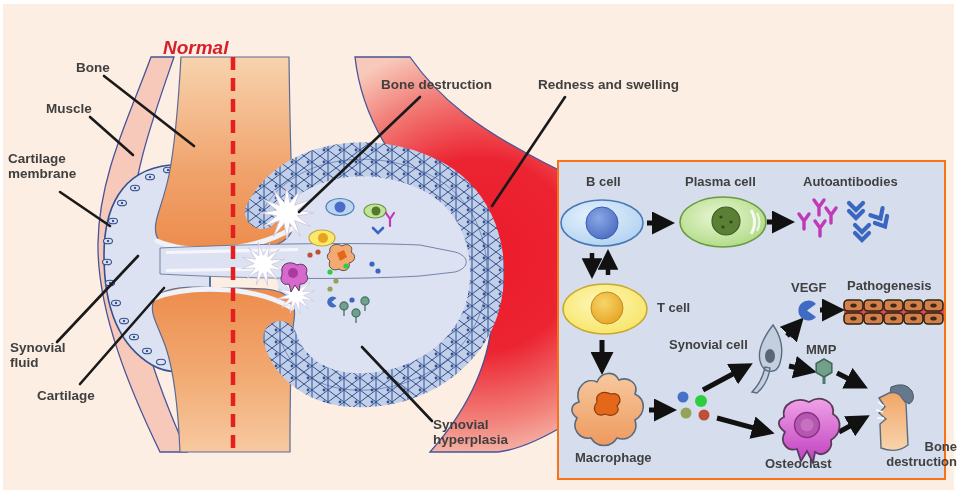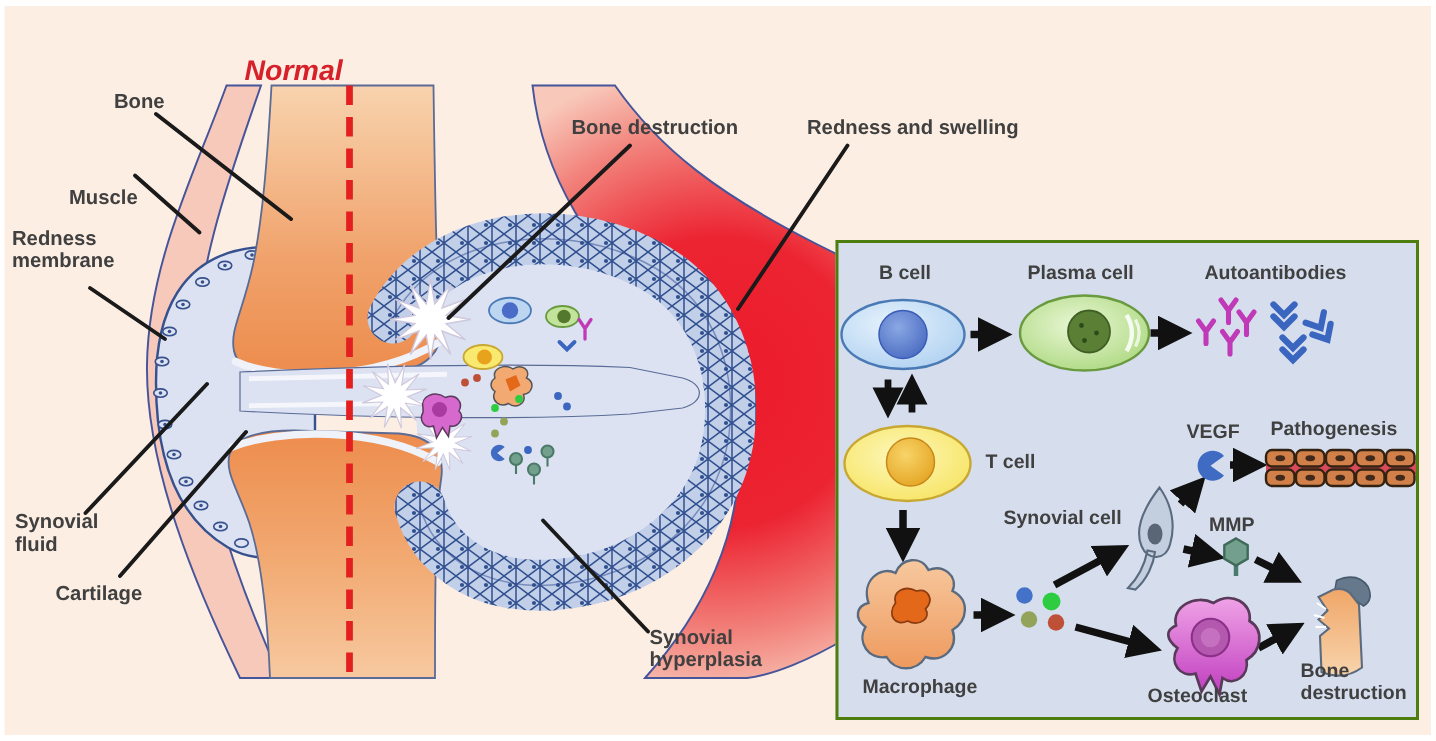--- a/index.html
+++ b/index.html
@@ -3,21 +3,21 @@
 <meta charset="utf-8">
 <style>
   html,body{margin:0;padding:0;background:#ffffff;}
   #stage{position:relative;width:957px;height:494px;background:#ffffff;overflow:hidden;
          font-family:"Liberation Sans",sans-serif;}
   #canvas{position:absolute;left:3px;top:4px;right:3px;bottom:4px;background:#fdeee3;}
   .lbl{position:absolute;color:#404040;font-weight:bold;font-size:13.5px;line-height:1.12;}
   .nowrap{white-space:nowrap;}
   .title{position:absolute;color:#d6212b;font-weight:bold;font-style:italic;font-size:19px;line-height:1.1;}
   #panel{position:absolute;left:557px;top:160px;width:385px;height:316px;
-         background:#d6deee;border:2px solid #4d7c0f;}
+         background:#d6deee;border:2px solid #f97316;text-align:right;}
   #panel .lbl{font-size:13px;}
   #panel-title{position:absolute;left:660px;top:139px;width:220px;text-align:center;
          color:#d6212b;font-weight:bold;font-style:italic;font-size:17.5px;}
   svg{display:block;}
   #art{position:absolute;left:0;top:0;}
   #panel-art{position:absolute;left:0;top:0;}
 </style>
 </head>
 <body>
 
@@ -166,22 +166,22 @@
     <line x1="80" y1="384" x2="164" y2="288"></line>
     <line x1="420" y1="97" x2="299" y2="212"></line>
     <line x1="565" y1="97" x2="492" y2="206"></line>
     <line x1="432" y1="421" x2="362" y2="347"></line>
   </g>
 </svg>
 
 <div class="title nowrap" style="left:163px;top:38px;">Normal</div>
 
 <div class="lbl nowrap" style="left:76px;top:60px;">Bone</div>
-<div class="lbl nowrap" style="left:46px;top:101px;margin-top:23px;">Muscle</div>
-<div class="lbl" style="left:8px;top:151px;width:72px;">Redness membrane</div>
+<div class="lbl nowrap" style="left:46px;top:101px;">Muscle</div>
+<div class="lbl" style="left:8px;top:151px;width:72px;">Cartilage membrane</div>
 <div class="lbl" style="left:10px;top:340px;width:62px;">Synovial fluid</div>
 <div class="lbl nowrap" style="left:37px;top:388px;">Cartilage</div>
 <div class="lbl nowrap" style="left:381px;top:77px;">Bone destruction</div>
 <div class="lbl nowrap" style="left:538px;top:77px;">Redness and swelling</div>
 <div class="lbl" style="left:433px;top:417px;width:90px;">Synovial hyperplasia</div>
 
 <div id="panel">
 
   <svg id="panel-art" width="385" height="316" viewBox="0 0 385 316">
     <defs>

